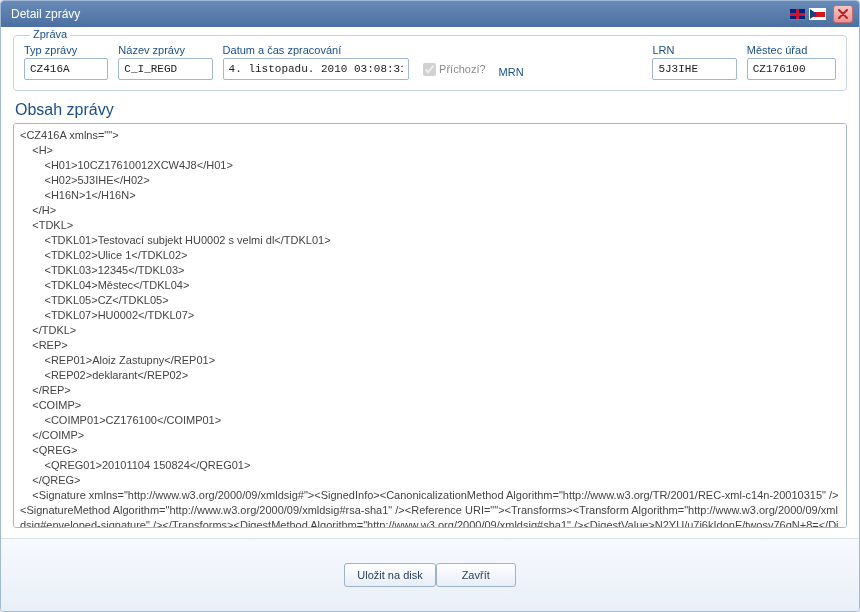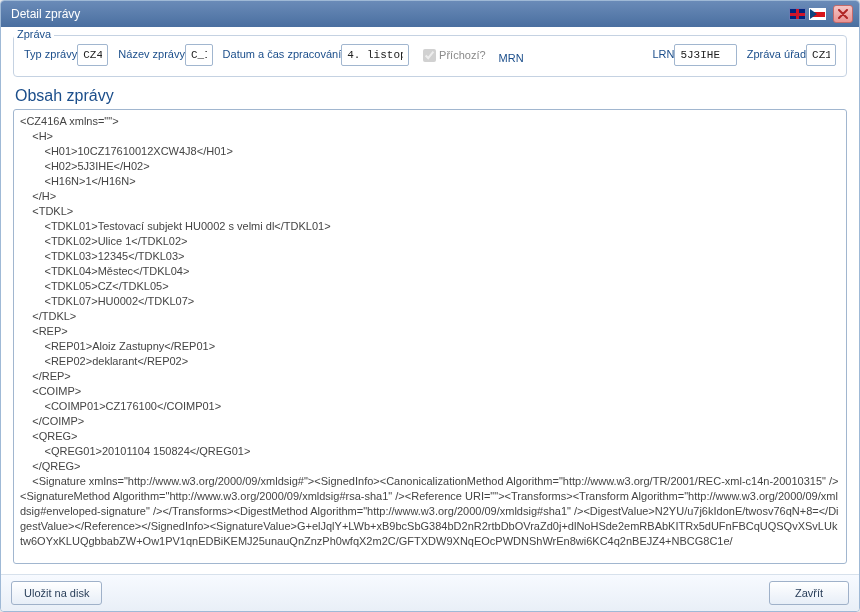--- a/index.html
+++ b/index.html
@@ -74,35 +74,35 @@
   .fieldset {
     border: 1px solid #c5d2e2;
     border-radius: 4px;
     padding: 8px 10px 10px 10px;
     margin-bottom: 6px;
     position: relative;
   }
   .fieldset-legend {
     position: absolute;
     top: -8px;
-    left: 0;
+    left: 16px;
     background: #fff;
     padding: 0 3px;
     color: #1b4e8b;
     font-size: 11px;
   }
 
   .field-row {
     display: flex;
     gap: 10px;
     align-items: flex-end;
   }
   .field {
     display: flex;
-    align-items: center;
+    flex-direction: column;
   }
   .field-label {
     color: #1b4e8b;
     font-size: 11px;
     margin-bottom: 2px;
     white-space: nowrap;
   }
   .field-input {
     height: 22px;
     border: 1px solid #a1b6cf;
@@ -142,23 +142,23 @@
     font-size: 11px;
     line-height: 15px;
     color: #444;
     white-space: pre-wrap;
     word-break: break-all;
   }
 
   .footer {
     border-top: 1px solid #d7e1ec;
     background: linear-gradient(#f7faff,#e9eff7);
-    padding: 6px 10px;
-    display: flex;
-    justify-content: space-between;
+    padding: 24px 10px;
+    display: flex;
+    justify-content: center;
   }
   .btn {
     height: 24px;
     min-width: 80px;
     padding: 0 12px;
     border: 1px solid #9fb1c9;
     border-radius: 3px;
     background: linear-gradient(#ffffff,#e7eef7);
     font-family: inherit;
     font-size: 11px;
@@ -214,21 +214,21 @@
         <div class="field" style="width:145px">
           <span class="field-label">MRN</span>
         </div>
 
         <div class="field" style="width:85px">
           <span class="field-label">LRN</span>
           <input class="field-input" type="text" readonly="" value="5J3IHE" style="">
         </div>
 
         <div class="field" style="width:90px">
-          <span class="field-label">Zpráva úřad</span>
+          <span class="field-label">Městec úřad</span>
           <input class="field-input" type="text" readonly="" value="CZ176100" style="">
         </div>
 
       </div>
     </div>
 
     <div class="content-label">Obsah zprávy</div>
 
     <div class="content-box">
       <pre class="content-pre">&lt;CZ416A xmlns=""&gt;

